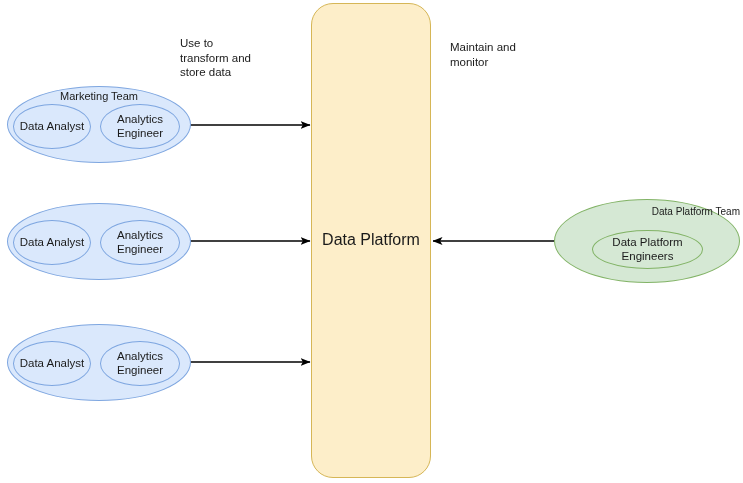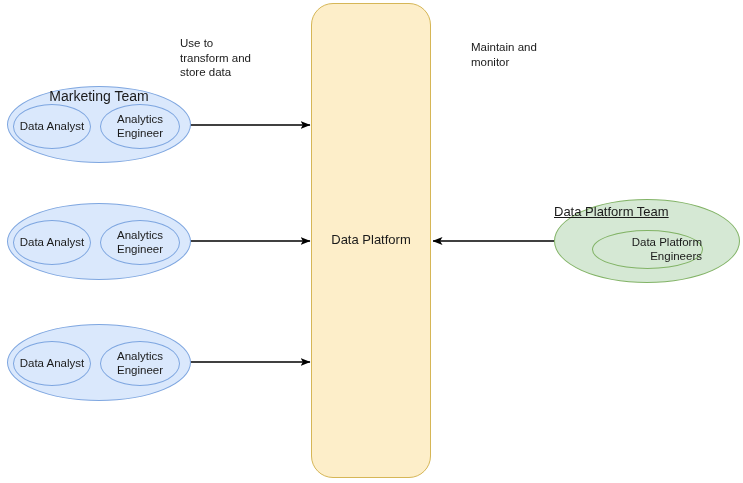--- a/index.html
+++ b/index.html
@@ -43,40 +43,40 @@
     border: 1px solid #d6b656;
     border-radius: 22px;
     box-sizing: border-box;
   }
   .platform-label {
     position: absolute;
     left: 311px;
     top: 233px;
     width: 120px;
     text-align: center;
-    font-size: 13px;
+    font-size: 16px;
     line-height: 14px;
     color: #1a1a1a;
   }
 
   
   .team-group {
     position: absolute;
     width: 184px;
     height: 77px;
     background: #dae8fc;
     border: 1px solid #7ea6e0;
     border-radius: 50%;
     box-sizing: border-box;
   }
   .team-title {
     position: absolute;
     width: 184px;
     text-align: center;
-    font-size: 14px;
+    font-size: 11px;
     line-height: 14px;
     color: #1a1a1a;
   }
   .role-ellipse {
     position: absolute;
     height: 45px;
     background: #dae8fc;
     border: 1px solid #7ea6e0;
     border-radius: 50%;
     box-sizing: border-box;
@@ -101,40 +101,39 @@
     background: #d5e8d4;
     border: 1px solid #82b366;
     border-radius: 50%;
     box-sizing: border-box;
   }
   .platform-team-title {
     position: absolute;
     left: 554px;
     top: 205px;
     width: 186px;
-    text-align: left;
-    font-size: 13px;
+    text-align: right;
+    font-size: 10px;
     line-height: 14px;
     color: #1a1a1a;
-    text-decoration: underline;
   }
   .platform-engineers-ellipse {
     position: absolute;
     left: 592px;
     top: 230px;
     width: 111px;
     height: 39px;
     background: #d5e8d4;
     border: 1px solid #82b366;
     border-radius: 50%;
     box-sizing: border-box;
     display: flex;
     align-items: center;
     justify-content: center;
-    text-align: right;
+    text-align: center;
     font-size: 11.5px;
     line-height: 13.5px;
     color: #1a1a1a;
   }
 
   
   .annotation {
     position: absolute;
     text-align: left;
     font-size: 11.5px;
@@ -145,21 +144,21 @@
   #annotation-use-to-transform {
     left: 180px;
     top: 36px;
     width: 140px;
   }
   #annotation-maintain-monitor {
     left: 432px;
     top: 40px;
     width: 140px;
     text-align: left;
-    padding-left: 39px;
+    padding-left: 18px;
     box-sizing: border-box;
   }
 </style>
 </head>
 <body>
 
 <div id="diagram-canvas">
 
   <svg class="svg-layer" viewBox="0 0 743 483" width="743" height="483" xmlns="http://www.w3.org/2000/svg">
     <defs>

